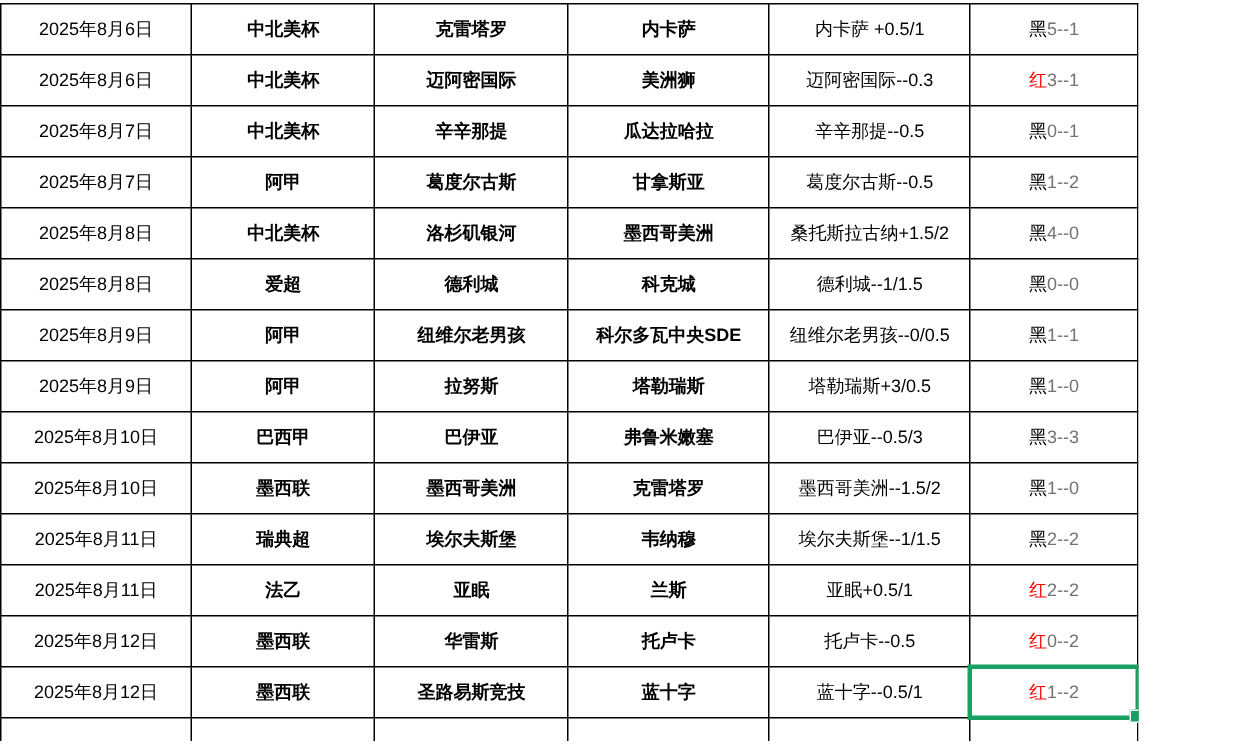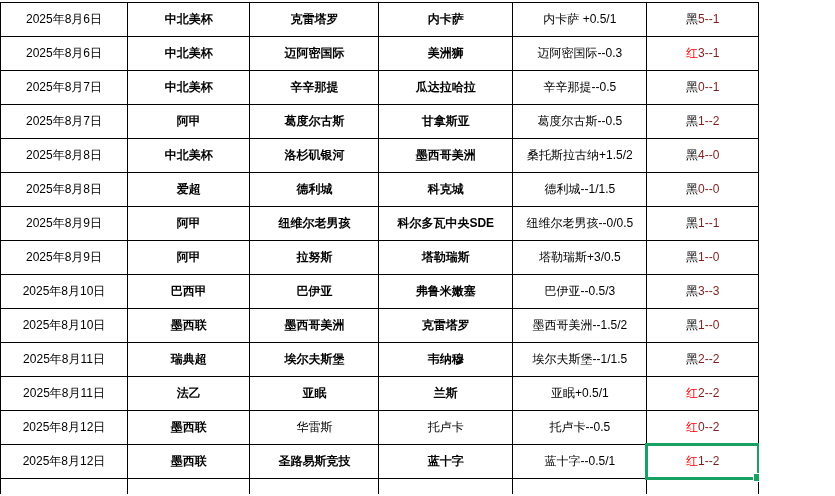--- a/index.html
+++ b/index.html
@@ -9,25 +9,25 @@
   }
   table.sheet{
     border-collapse:collapse;table-layout:fixed;margin-top:2px;margin-left:0;
   }
   table.sheet td{
     border:1px solid #000;height:33px;padding:0 2px;text-align:center;vertical-align:middle;
     font-size:12px;color:#000;white-space:nowrap;position:relative;
   }
   td.c-date{color:#44546A;font-size:12px;}
   td.c-bold{font-weight:bold;font-size:13px;}
-  td.c-plain{font-weight:normal;font-size:12px;}
+  td.c-plain{font-weight:bold;font-size:12px;}
   td.c-handicap{font-size:12px;}
   td.c-result{font-size:12px;}
   .red-flag{color:#FF0000;}
-  .score{color:#7f1d1d;text-align:right;}
+  .score{color:#737373;text-align:right;}
   
   td.sel .selbox{
     position:absolute;top:-2px;left:-2px;right:-2px;bottom:-2px;
     border:3px solid #17A263;pointer-events:none;z-index:2;
   }
   td.sel .handle{
     position:absolute;right:-4px;bottom:-4px;width:7px;height:7px;
     background:#17A263;border:1px solid #ffffff;z-index:3;
   }
   tr.partial td{height:15px;border-bottom:none;}

